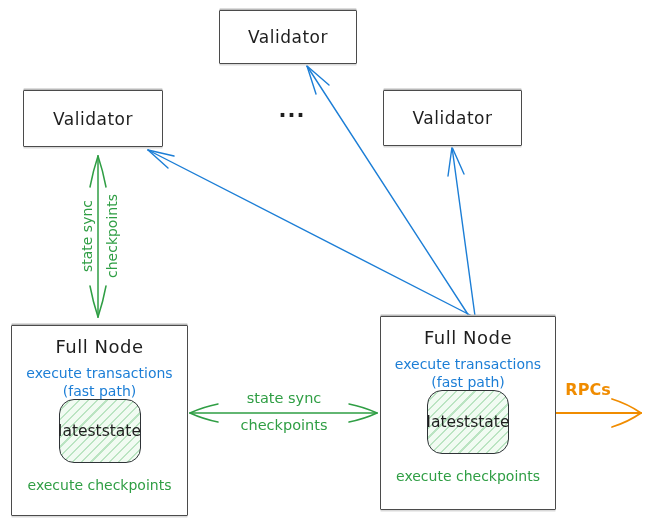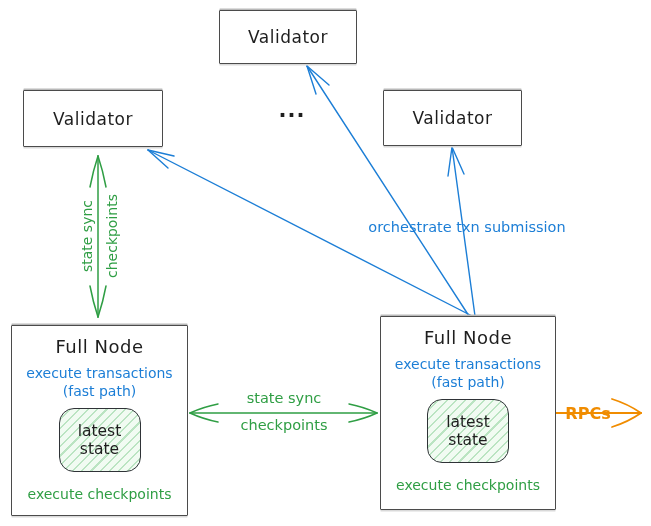--- a/index.html
+++ b/index.html
@@ -44,41 +44,40 @@
   .fn2 { left: 380px; top: 316px; width: 176px; height: 194px; }
 
   .fn-title  { font-size: 18px; margin-top: 10px; letter-spacing: 0.5px; text-align: right; }
   .fn-line1  { color: #1c7ed6; font-size: 14px; margin-top: 8px; }
   .fn-line2  { color: #1c7ed6; font-size: 14px; margin-top: 2px; }
   .fn-footer { color: #2f9e44; font-size: 14px; margin-top: 14px; }
 
   .state-box {
     width: 82px; height: 64px;
     box-sizing: border-box;
-    margin-top: 9px;
     border: 1.6px solid #2f3337;
     border-radius: 15px;
-    display: flex; flex-direction: column;
+    display: flex; flex-direction: row;
     align-items: center; justify-content: center;
     font-size: 15.5px; line-height: 1.18;
     background-color: #f1fbf2;
     background-image: repeating-linear-gradient(135deg,
       rgba(120, 200, 135, 0.45) 0px, rgba(120, 200, 135, 0.45) 1.5px,
       transparent 1.5px, transparent 6.5px);
   }
 
   .lbl { position: absolute; white-space: nowrap; text-align: center; }
   .green  { color: #2f9e44; }
   .blue   { color: #1c7ed6; }
   .orange { color: #f08c00; font-weight: 600; }
 
   .lbl-orchestrate { left: 352px; top: 219px; width: 230px; font-size: 14.5px; }
   .lbl-hsync1 { left: 214px; top: 390px; width: 140px; font-size: 14.5px; }
   .lbl-hsync2 { left: 214px; top: 417px; width: 140px; font-size: 14.5px; }
-  .lbl-rpcs   { left: 562px; top: 380px; width: 52px;  font-size: 16px; margin-top: 24px; }
+  .lbl-rpcs   { left: 562px; top: 380px; width: 52px;  font-size: 16px; }
 
   .vlabel {
     position: absolute;
     width: 130px; height: 16px;
     text-align: center;
     white-space: nowrap;
     transform: rotate(-90deg);
     transform-origin: center;
     font-size: 14px;
   }
@@ -165,20 +164,19 @@
     <div class="state-box">
       <span>latest</span>
       <span>state</span>
     </div>
     <div class="fn-footer">execute checkpoints</div>
   </div>
 
   <div class="vlabel green lbl-vsync1">state sync</div>
   <div class="vlabel green lbl-vsync2">checkpoints</div>
 
-  <div class="lbl blue lbl-orchestrate">orchestrate txn submission</div>
 
   <div class="lbl green lbl-hsync1">state sync</div>
   <div class="lbl green lbl-hsync2">checkpoints</div>
 
   <div class="lbl orange lbl-rpcs">RPCs</div>
 
 </div>
 
 </body></html>

